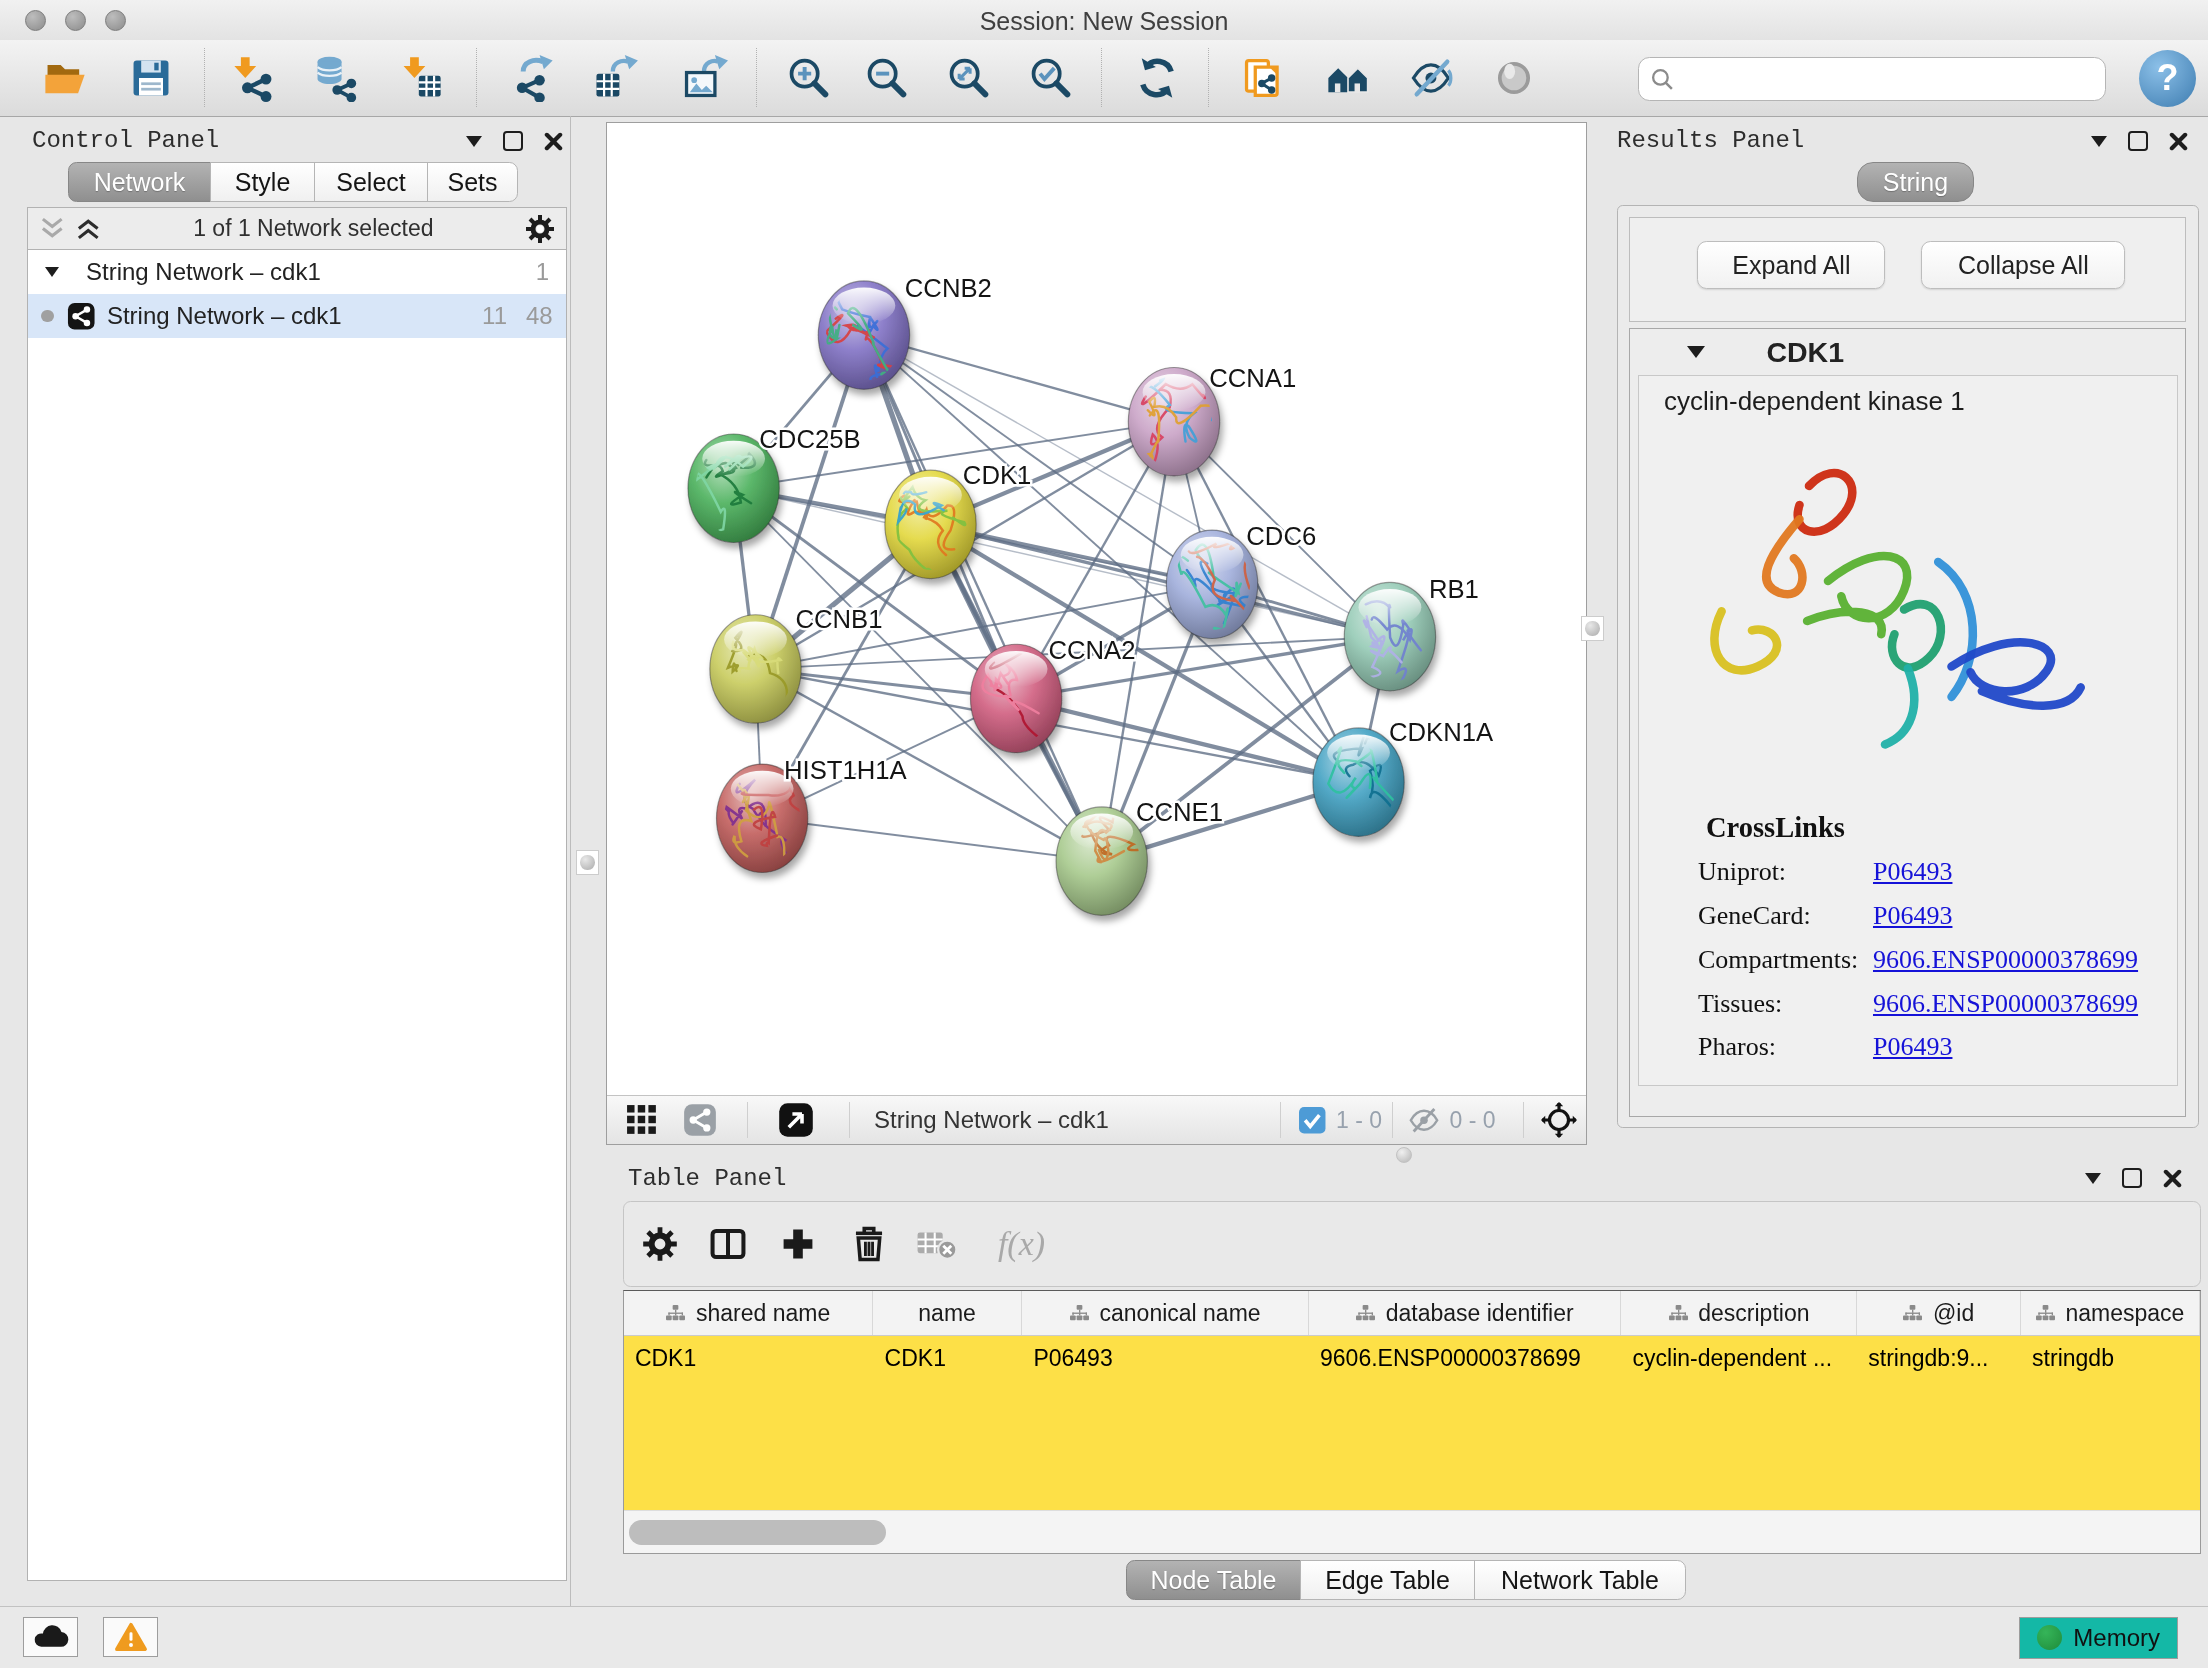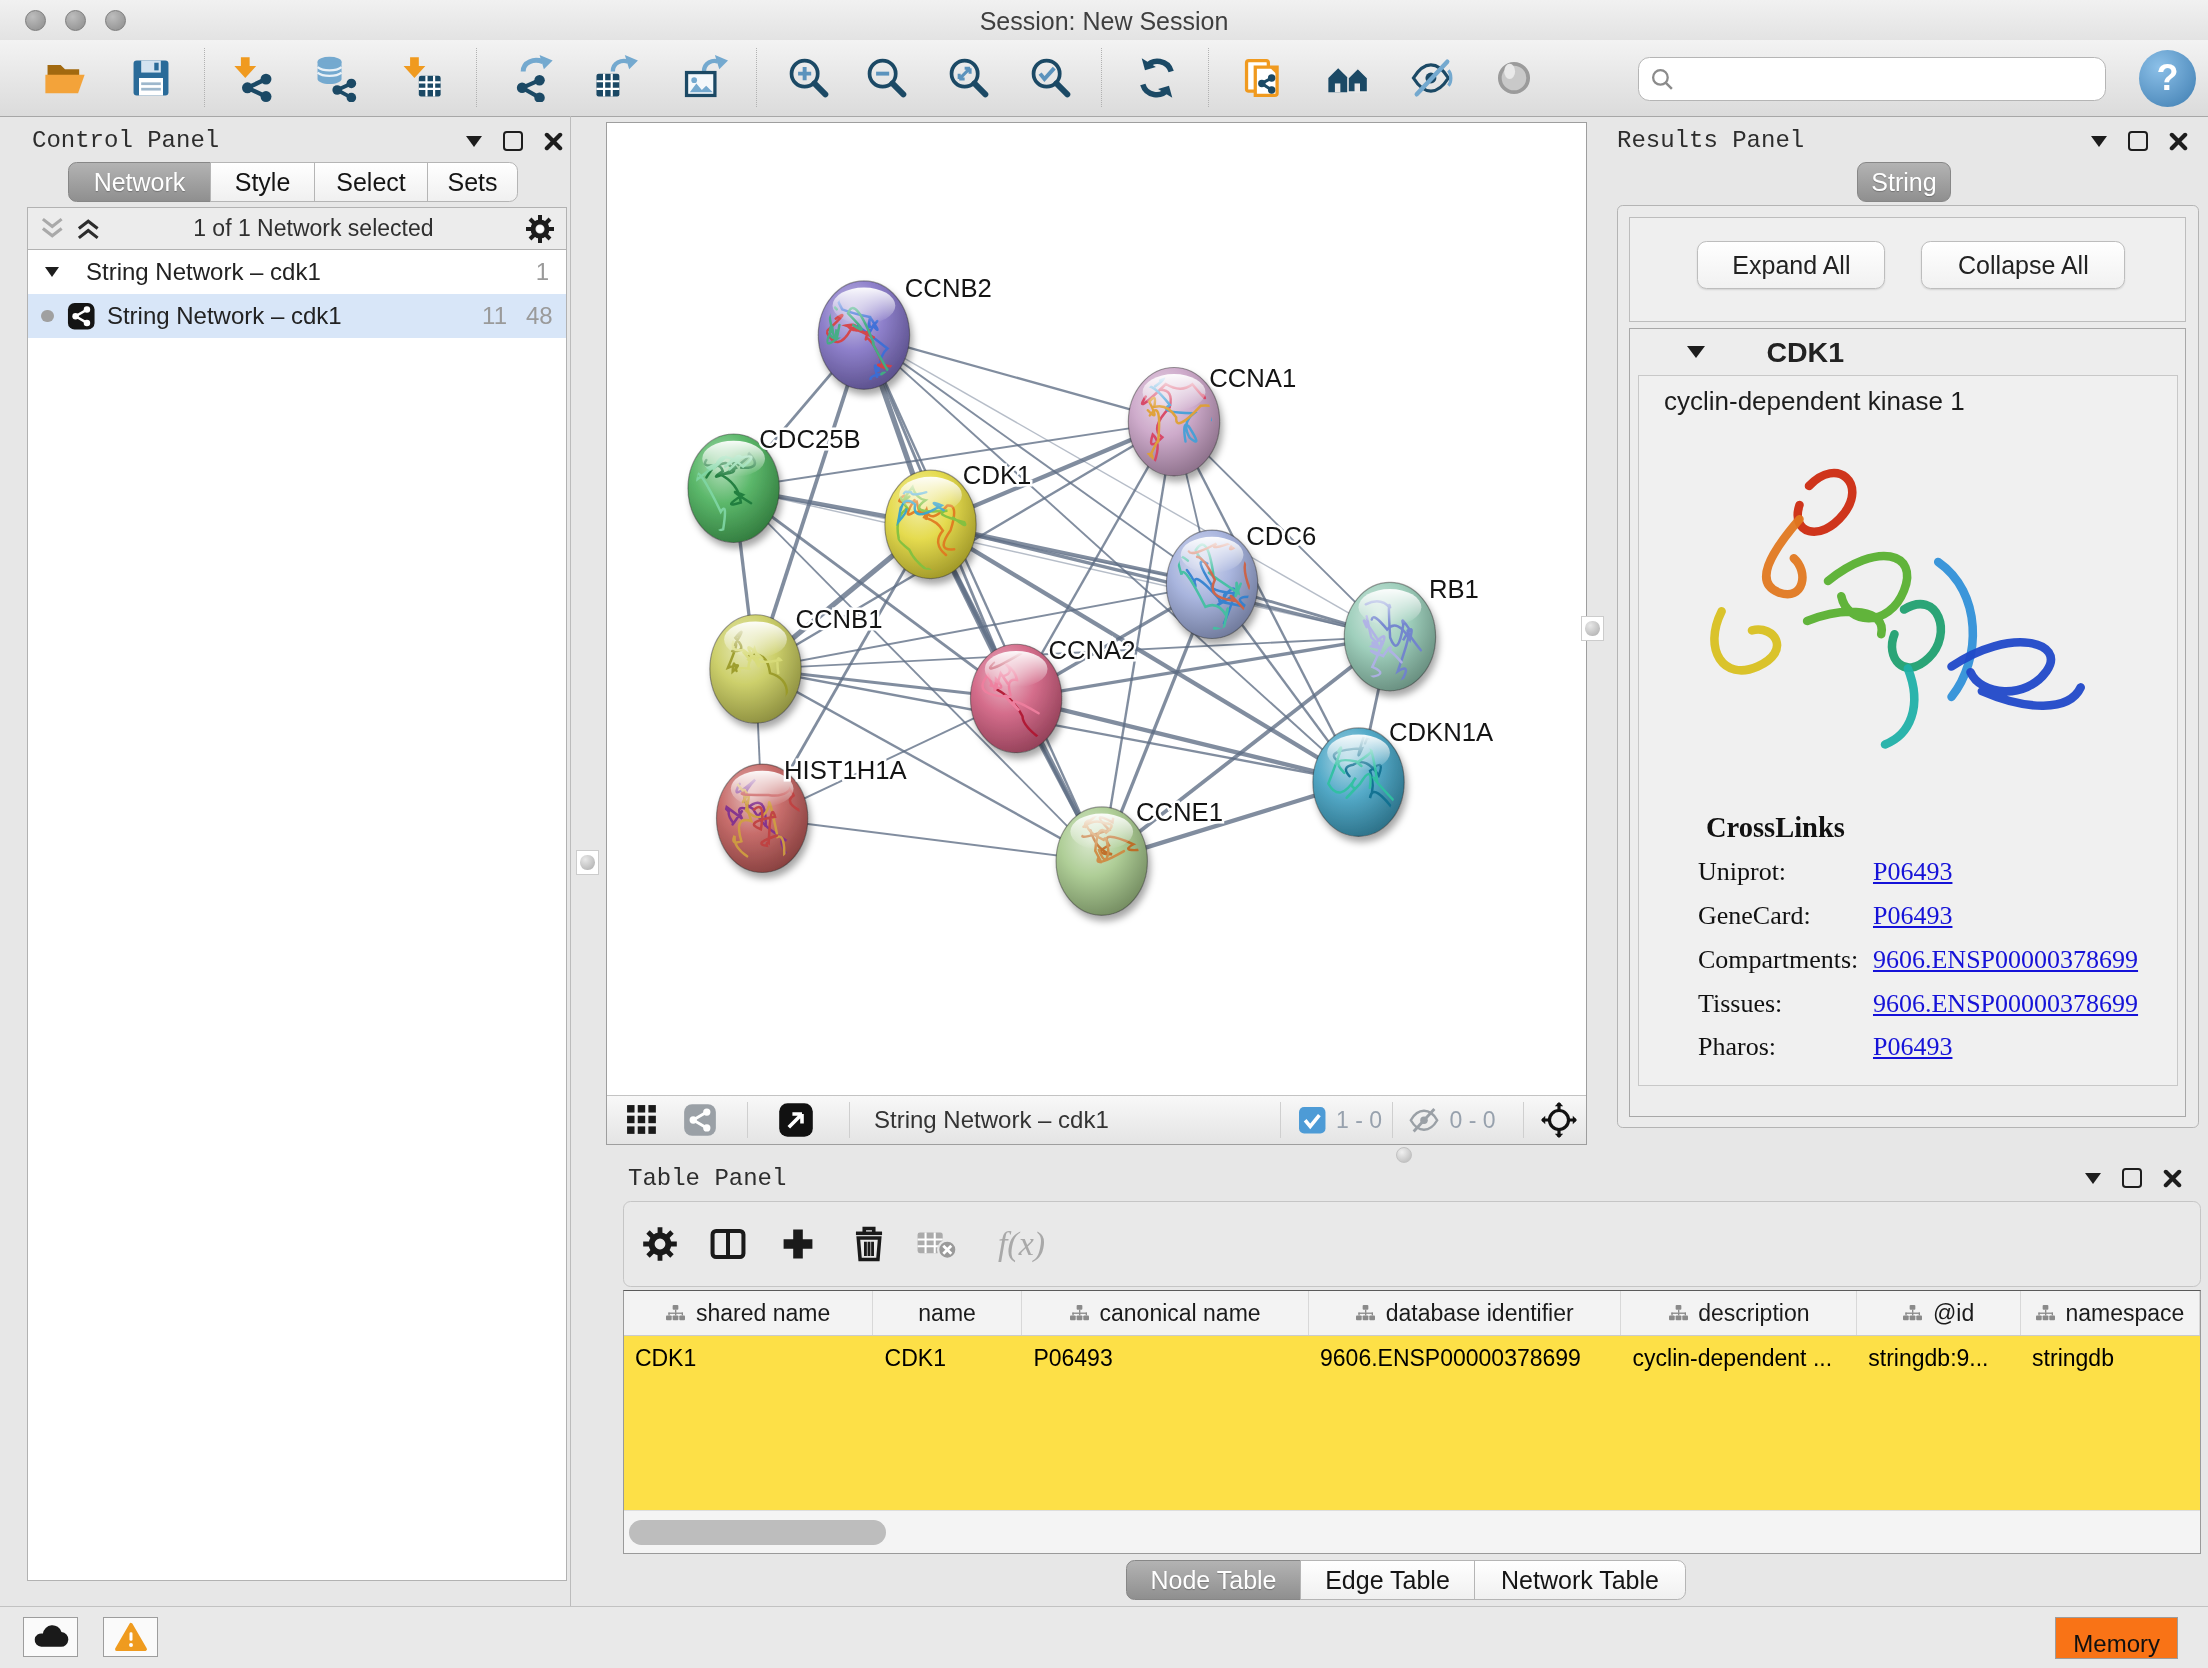--- a/index.html
+++ b/index.html
@@ -79,22 +79,22 @@
     border-right:1px solid #d8d8d8;box-sizing:border-box;overflow:hidden;white-space:nowrap;}
   #tp-row{display:flex;height:44px;}
   .td{font-size:23px;color:#000;display:flex;align-items:center;padding-left:11.4px;box-sizing:border-box;
     overflow:hidden;white-space:nowrap;}
   #tp-hscroll{position:absolute;left:0;right:0;bottom:0;height:42px;background:#f4f4f4;border-top:1px solid #ddd;}
   #tp-thumb{position:absolute;left:5.7px;top:8.6px;width:257px;height:25px;border-radius:12.4px;background:#bdbdbd;}
   
   #statusbar{position:absolute;left:0;bottom:0;right:0;height:61px;background:#e9e9e9;border-top:1px solid #c2c2c2;}
   .sb-btn{position:absolute;top:9.5px;width:55px;height:40px;background:#fafafa;border:1.9px solid #9d9d9d;
     display:flex;align-items:center;justify-content:center;box-sizing:border-box;}
-  #memory-btn{position:absolute;right:30px;top:9.5px;height:42px;padding:0 17px;background:#f97316;border:1px solid #9d9d9d;
-    display:flex;align-items:center;gap:11.4px;font-size:24px;color:#111;box-sizing:border-box;flex-direction:column;}
+  #memory-btn{position:absolute;right:30px;top:9.5px;height:42px;padding:0 17px;background:#14b8a6;border:1px solid #9d9d9d;
+    display:flex;align-items:center;gap:11.4px;font-size:24px;color:#111;box-sizing:border-box;}
   #memory-dot{width:25px;height:25px;border-radius:50%;background:radial-gradient(circle at 35% 30%,#35b559,#1f8c3b);}
   
   .split-sq{position:absolute;width:23px;height:25px;background:#fff;border:1px solid #ccc;display:flex;
     align-items:center;justify-content:center;box-sizing:border-box;}
   .split-dot{width:14.3px;height:14.3px;border-radius:50%;background:radial-gradient(circle at 35% 30%,#e8e8e8,#aaa);}
   .mini-dot{position:absolute;width:16px;height:16px;border-radius:50%;background:radial-gradient(circle at 35% 30%,#f0f0f0,#b5b5b5);border:1px solid #c2c2c2;box-sizing:border-box;}
 </style>
 </head>
 <body>
 
@@ -675,21 +675,21 @@
   <div id="results-panel">
     <div class="panel-title" style="position:absolute;left:19px;top:11.4px">Results Panel</div>
     <div class="ph-icons" style="left:493px;top:15px">
       <span class="tri-down"></span>
       <span class="maxbox"></span>
       <svg width="19" height="19" viewBox="0 0 20 20">
         <path d="M3 3l14 14M17 3L3 17" stroke="#1d1d1d" stroke-width="4.4" stroke-linecap="round"></path>
         </svg>
     </div>
     <div class="segwrap" style="left:259px;top:46px">
-      <div class="seg sel" style="width:94px;border-radius:9px">String</div>
+      <div class="seg sel" style="width:117px;border-radius:16px">String</div>
     </div>
     <div id="rp-outer">
       <div id="rp-expbox">
         <div class="rp-btn" style="left:67px;width:186px">Expand All</div>
         <div class="rp-btn" style="left:291px;width:202px">Collapse All</div>
       </div>
       <div id="rp-cdk1">
         <div id="rp-cdk1-head">
           <span class="tri-down" style="margin-left:57px;border-left-width:9.5px;border-right-width:9.5px;border-top-width:12.4px"></span>
           <span style="margin-left:61px;font-size:28.5px;font-weight:bold">CDK1</span>

